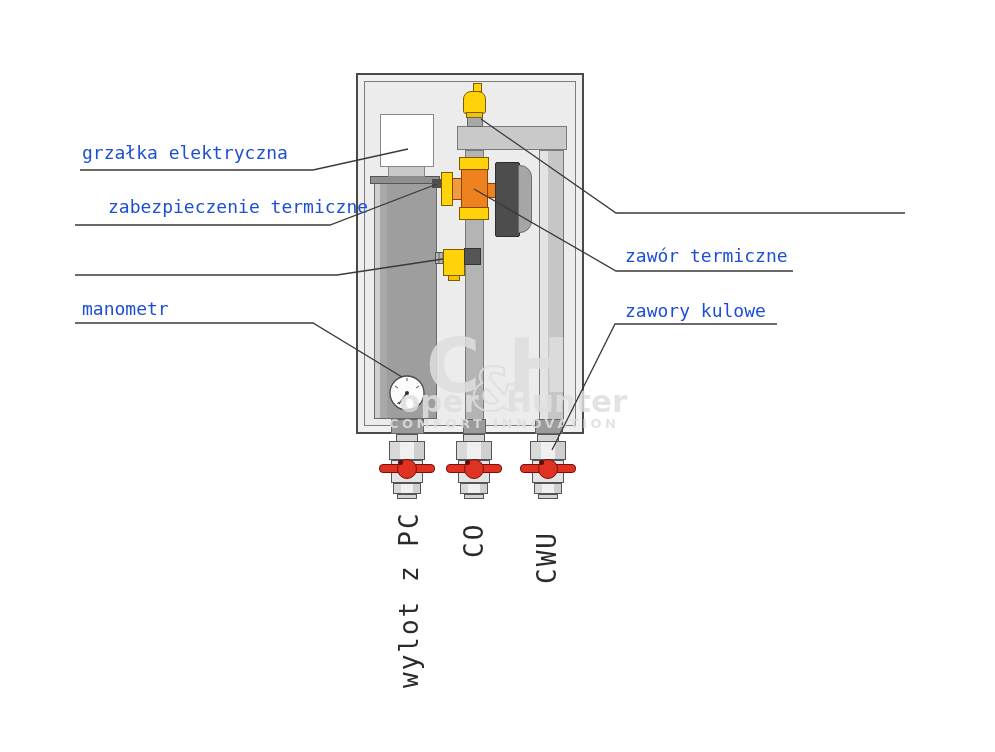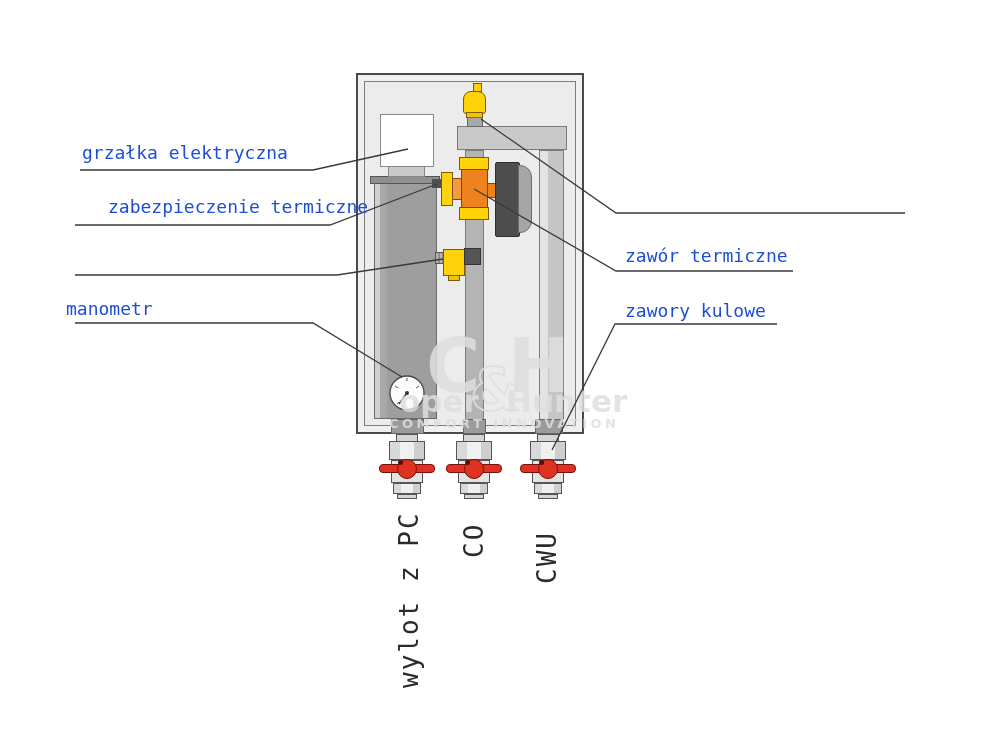--- a/index.html
+++ b/index.html
@@ -182,21 +182,21 @@
       <path d="M75,275 L337,275 L443,259"></path>
       <path d="M75,323 L313,323 L402,377"></path>
       <path d="M905,213 L616,213 L481,119"></path>
       <path d="M793,271 L616,271 L474,189"></path>
       <path d="M777,324 L615,324 L552,450"></path>
     </g>
   </svg>
 
   <div class="lbl" style="left:82px;top:142px;">grzałka elektryczna</div>
   <div class="lbl" style="left:92px;top:196px;margin-left:16px;">zabezpieczenie termiczne</div>
-  <div class="lbl" style="left:66px;top:298px;">manometr</div>
+  <div class="lbl" style="left:82px;top:298px;">manometr</div>
 
   <div class="lbl" style="left:625px;top:245px;">zawór termiczne</div>
   <div class="lbl" style="left:625px;top:300px;">zawory kulowe</div>
 
   <div class="outlet-lbl" style="left:394px;top:688px;">wylot z PC</div>
   <div class="outlet-lbl" style="left:459px;top:558px;">CO</div>
   <div class="outlet-lbl" style="left:532px;top:584px;">CWU</div>
 
 </div>
 

